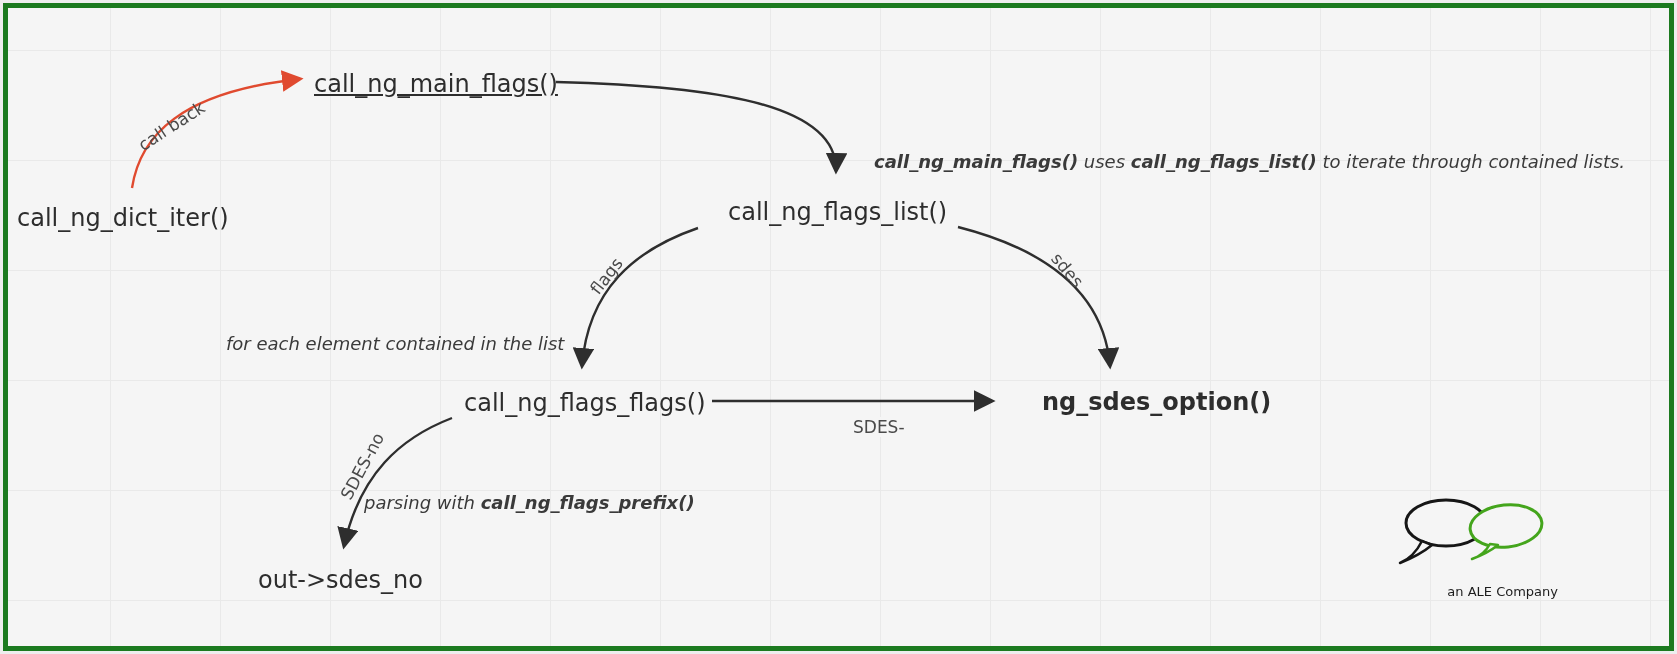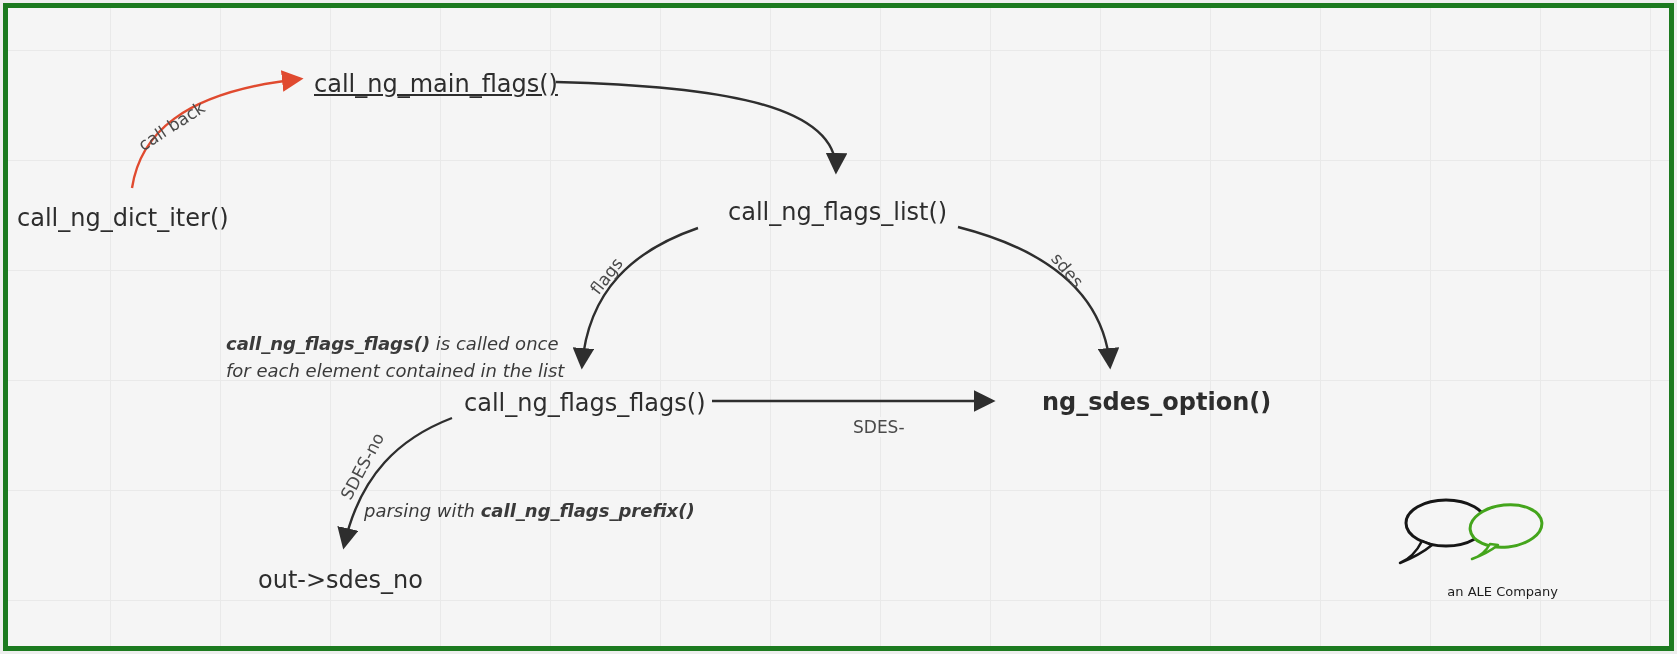--- a/index.html
+++ b/index.html
@@ -87,27 +87,29 @@
     <div class="node" style="left:456px;top:381px;">call_ng_flags_flags()</div>
     <div class="node bold" style="left:1034px;top:380px;">ng_sdes_option()</div>
     <div class="node" style="left:250px;top:558px;">out-&gt;sdes_no</div>
 
     <div class="edge-label" style="left:126px;top:108px;transform:rotate(-33deg);">call back</div>
     <div class="edge-label" style="left:578px;top:258px;transform:rotate(-52deg);">flags</div>
     <div class="edge-label" style="left:1040px;top:252px;transform:rotate(50deg);">sdes</div>
     <div class="edge-label onln" style="left:838px;top:381px;margin-top:28px;">SDES-</div>
     <div class="edge-label" style="left:318px;top:448px;transform:rotate(-62deg);">SDES-no</div>
 
+    <div class="annotation" style="left:866px;top:140px;">
+      <span class="b">call_ng_main_flags()</span><span> uses </span><span class="b">call_ng_flags_list()</span><span> to iterate through contained lists.</span>
+    </div>
 
     <div class="annotation" style="left:218px;top:322px;">
-      <div><span class="b">call_ng_flags_flags()</span><span> is called once</span></div>
       <div>for each element contained in the list</div>
     </div>
 
-    <div class="annotation" style="left:356px;top:481px;margin-top:8px;">
+    <div class="annotation" style="left:356px;top:481px;">
       <span>parsing with </span><span class="b">call_ng_flags_prefix()</span>
     </div>
 
     <div class="logo">
       <svg width="160" height="70" viewBox="0 0 160 70">
         <ellipse cx="52" cy="28" rx="40" ry="23" fill="#f5f5f5" stroke="#161616" stroke-width="3"></ellipse>
         <path d="M 28 46 Q 20 62 6 68 Q 26 60 38 50 Z" fill="#f5f5f5" stroke="#161616" stroke-width="2.5" stroke-linejoin="round"></path>
         <ellipse cx="112" cy="31" rx="36" ry="21" fill="#f5f5f5" stroke="#44a51c" stroke-width="3" transform="rotate(-6 112 31)"></ellipse>
         <path d="M 96 49 Q 90 60 78 64 Q 94 58 104 50 Z" fill="#f5f5f5" stroke="#44a51c" stroke-width="2.5" stroke-linejoin="round"></path>
       </svg>

